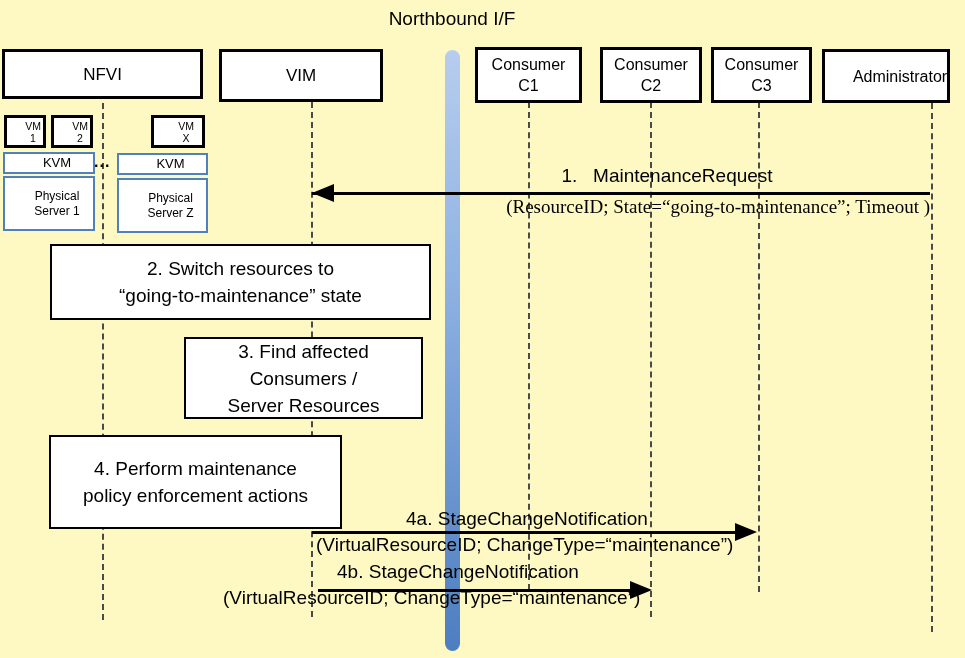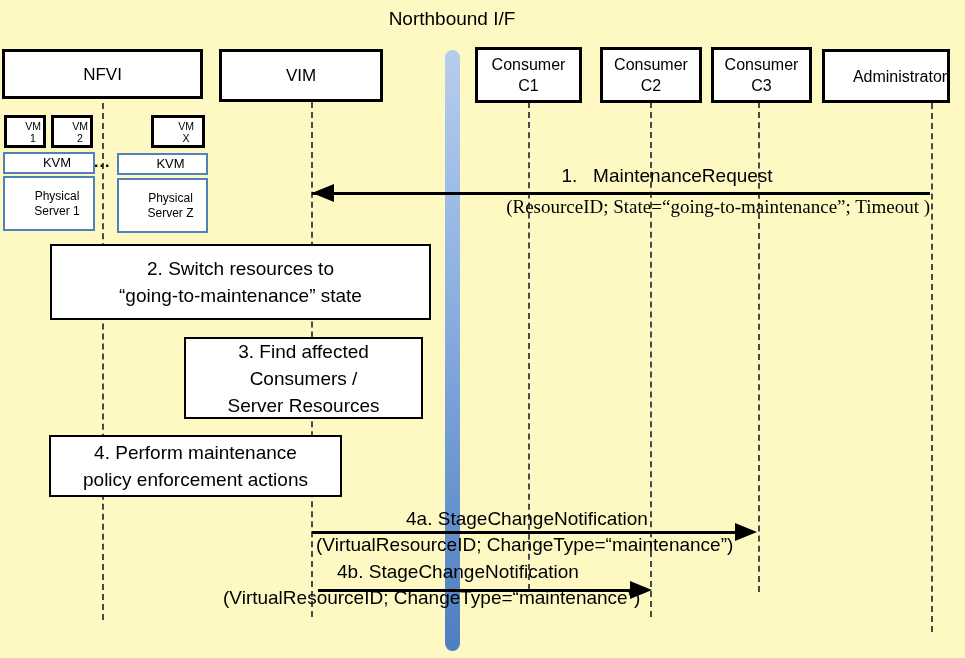--- a/index.html
+++ b/index.html
@@ -126,21 +126,21 @@
 
   <div class="pbox" style="left:50px;top:244px;width:381px;height:76px;text-align:center;">
     <span>2. Switch resources to</span>
     <span>“going-to-maintenance” state</span>
   </div>
   <div class="pbox" style="left:184px;top:337px;width:239px;height:82px;">
     <span>3. Find affected</span>
     <span>Consumers /</span>
     <span>Server Resources</span>
   </div>
-  <div class="pbox" style="left:49px;top:435px;width:293px;height:62px;align-items:center;">
+  <div class="pbox" style="left:49px;top:435px;width:293px;height:94px;align-items:center;">
     <span>4. Perform maintenance</span>
     <span>policy enforcement actions</span>
   </div>
 
   <div class="aline" style="left:312px;top:192px;width:618px;"></div>
   <div class="ahead left" style="left:312px;top:184px;"></div>
   <div class="mlabel center" style="left:517px;top:164px;width:300px;">1.   MaintenanceRequest</div>
   <div class="mlabel rightalign" style="right:35px;top:195px;">(ResourceID; State=“going-to-maintenance”; Timeout )</div>
 
   <div class="aline" style="left:312px;top:531px;width:427px;"></div>

